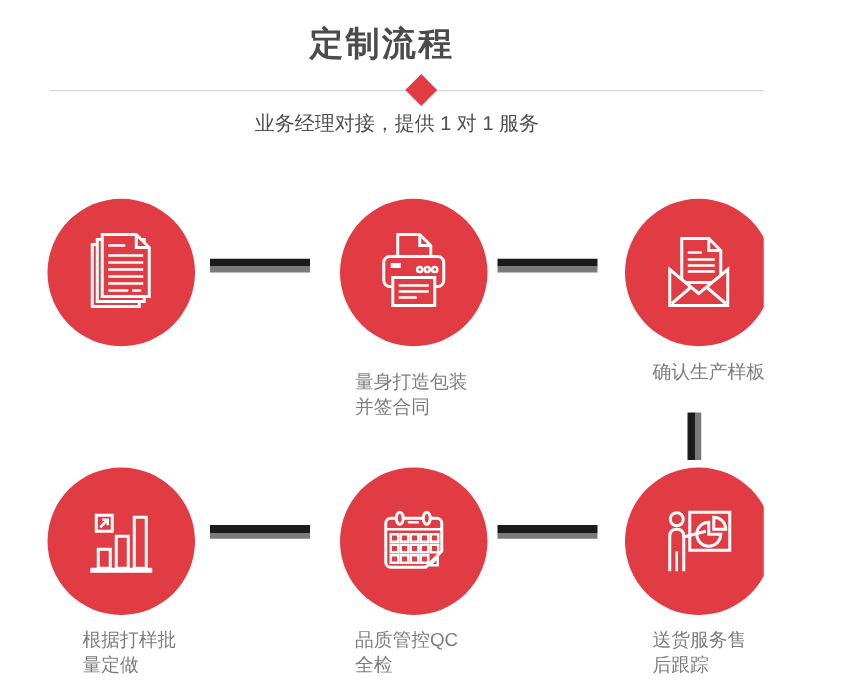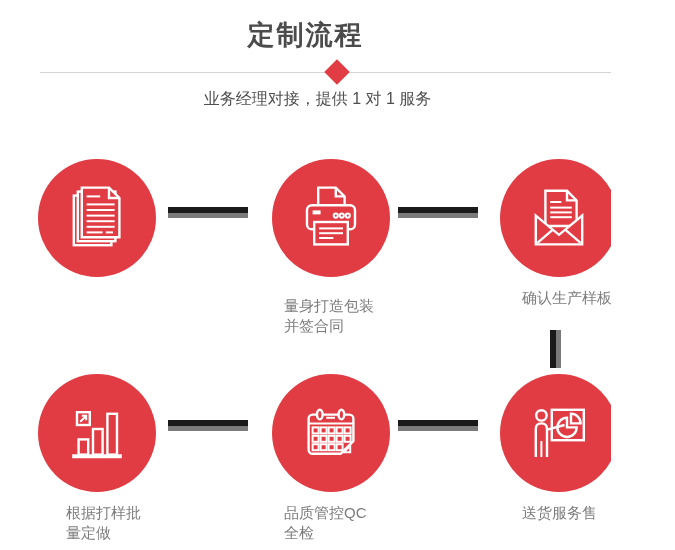--- a/index.html
+++ b/index.html
@@ -183,15 +183,16 @@
   <div class="label l4">
     <div>根据打样批</div>
     <div>量定做</div>
   </div>
   <div class="label l5">
     <div>品质管控QC</div>
     <div>全检</div>
   </div>
   <div class="label l6">
     <div>送货服务售</div>
+    <div>后跟踪</div>
   </div>
 
 </div>
 
 </body></html>

